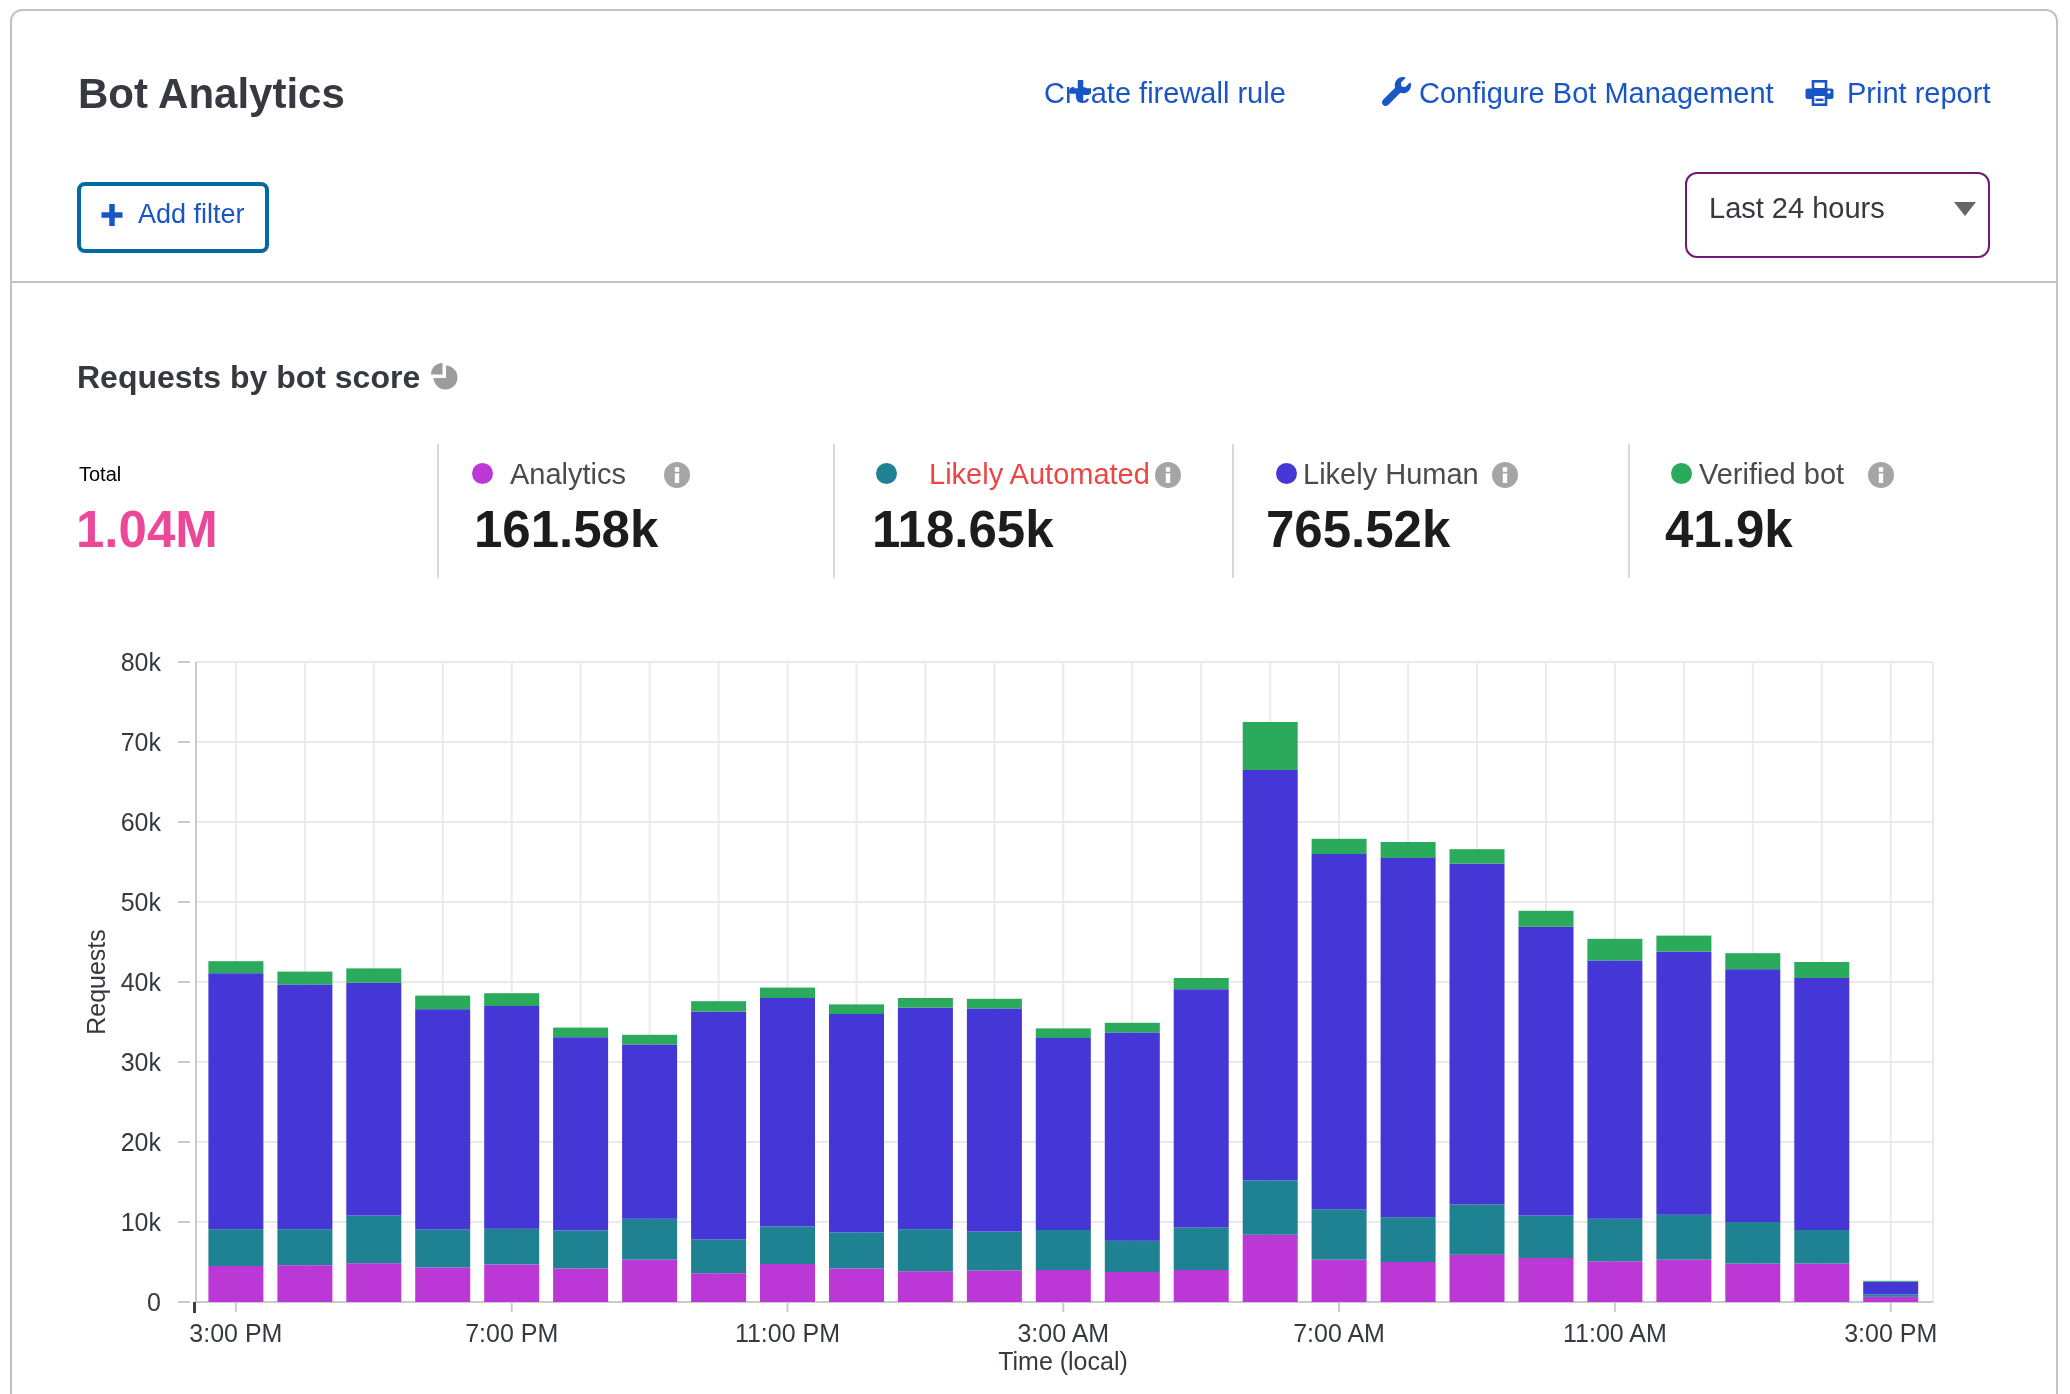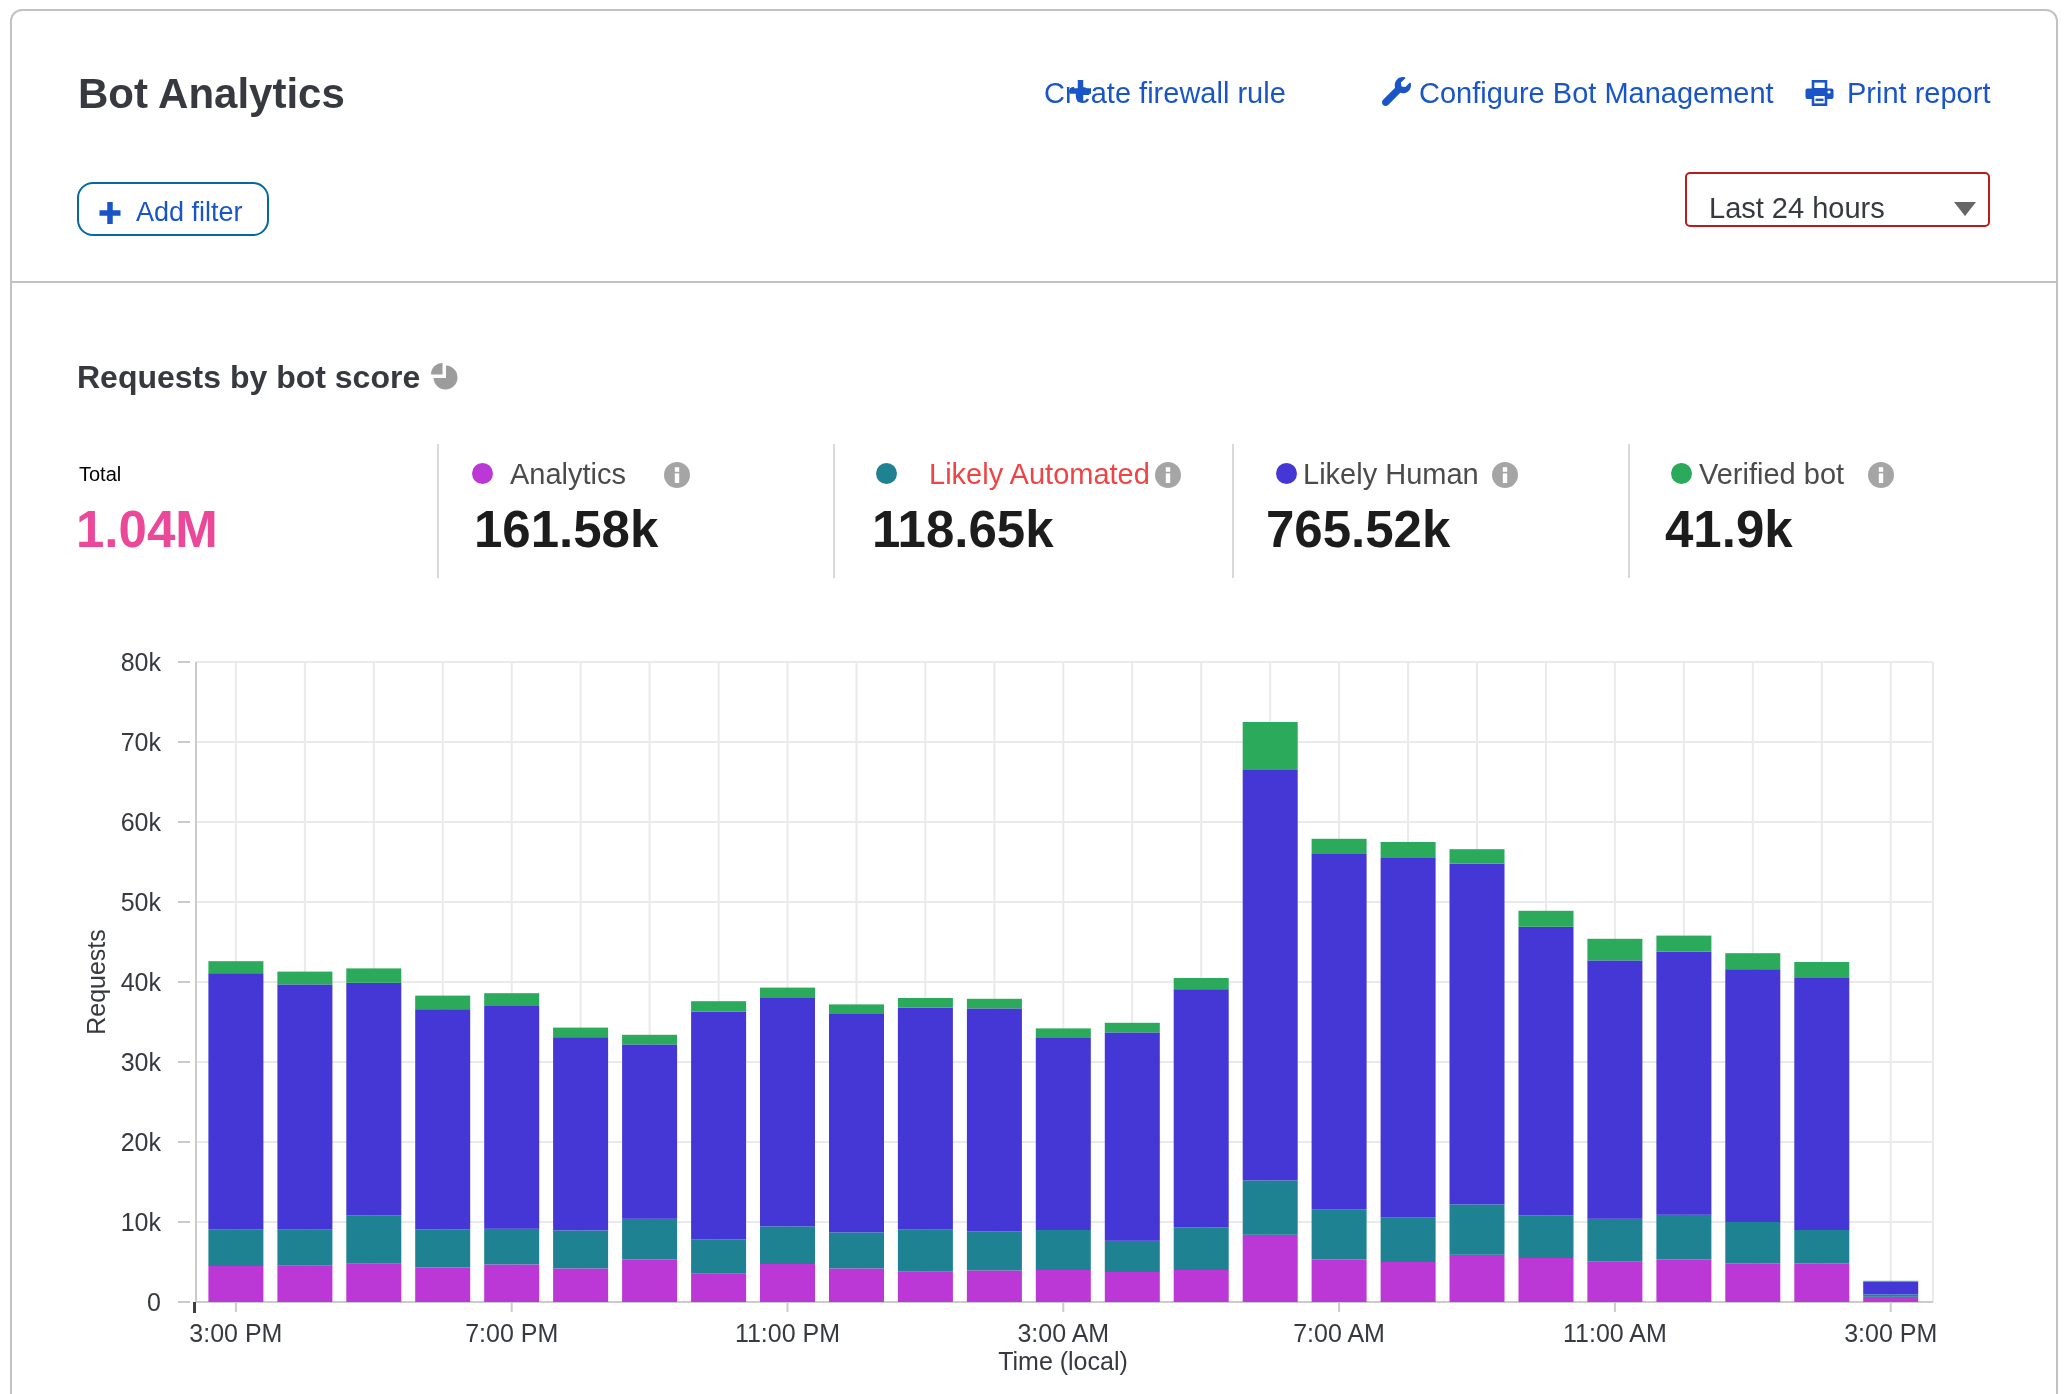--- a/index.html
+++ b/index.html
@@ -24,28 +24,28 @@
 <div class="abs" style="left:1419px;top:78px;font-size:29px;line-height:31px;color:#1a55c8">Configure Bot Management</div>
 <svg style="position:absolute;left:1805px;top:80px" width="29" height="27" viewBox="0 0 29 27">
 <rect x="8" y="1.3" width="13" height="8" fill="#fff" stroke="#1a55c8" stroke-width="2.6"></rect>
 <rect x="0.5" y="8.6" width="28" height="10.5" rx="2" fill="#1a55c8"></rect>
 <circle cx="24" cy="12" r="1.6" fill="#fff"></circle>
 <rect x="8" y="14.7" width="13" height="10" fill="#fff" stroke="#1a55c8" stroke-width="2.6"></rect>
 <rect x="10.5" y="18.6" width="8" height="2.4" fill="#1a55c8"></rect>
 </svg>
 <div class="abs" style="left:1847px;top:78px;font-size:29px;line-height:31px;color:#1a55c8">Print report</div>
 
-<div class="abs" style="left:77px;top:182px;width:192px;height:54px;border:2px solid #0369a1;border-radius:16px">
+<div class="abs" style="left:77px;top:182px;width:192px;height:71px;border:4px solid #0369a1;border-radius:8px">
   <svg style="position:absolute;left:20px;top:18px" width="22" height="22" viewBox="0 0 21 22">
       <path d="M7.75 0h5.5v8.25H21v5.5h-7.75V22h-5.5v-8.25H0v-5.5h7.75z" fill="#1a55c8"></path>
     </svg>
   <div class="abs" style="left:57px;top:14px;font-size:27px;line-height:29px;color:#1a55c8">Add filter</div>
 </div>
 
-<div class="abs" style="left:1685px;top:172px;width:305px;height:55px;border:2px solid #b91c1c;border-radius:5px">
+<div class="abs" style="left:1685px;top:172px;width:305px;height:86px;border:2px solid #701a75;border-radius:12px">
   <div class="abs" style="left:22px;top:19px;font-size:29px;line-height:31px;color:#36393f">Last 24 hours</div>
   <svg class="abs" style="left:267px;top:28px" width="22" height="14" viewBox="0 0 22 14">
       <path d="M0 0h22L11 14z" fill="#666"></path>
     </svg>
 </div>
 
 <div class="abs" style="left:77px;top:360px;font-size:32px;line-height:34px;font-weight:bold;color:#36393f">Requests by bot score</div>
 <svg style="position:absolute;left:430px;top:362px" width="29" height="29" viewBox="0 0 29 29">
 <path d="M16 3.5 A12 12 0 1 1 3.5 16 L 16 16 Z" fill="#9c9c9c"></path>
 <path d="M12.5 1 A11.5 11.5 0 0 0 1 12.5 L 12.5 12.5 Z" fill="#9c9c9c"></path>

